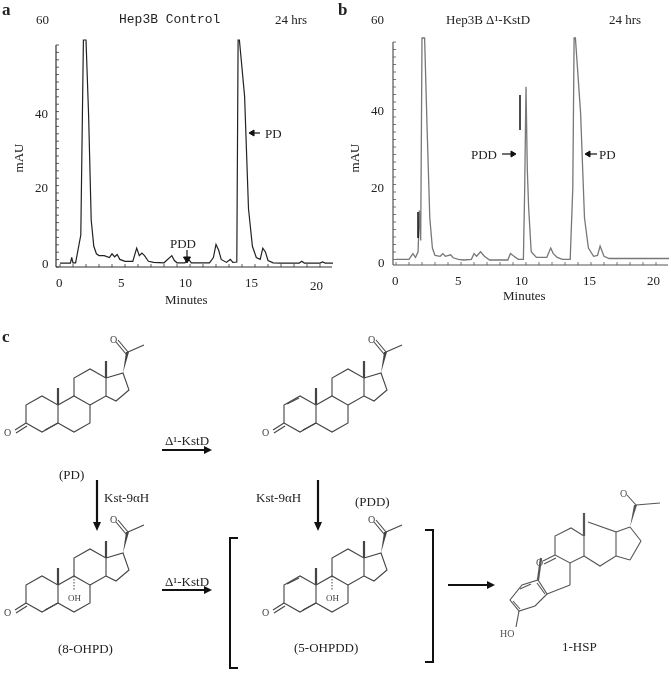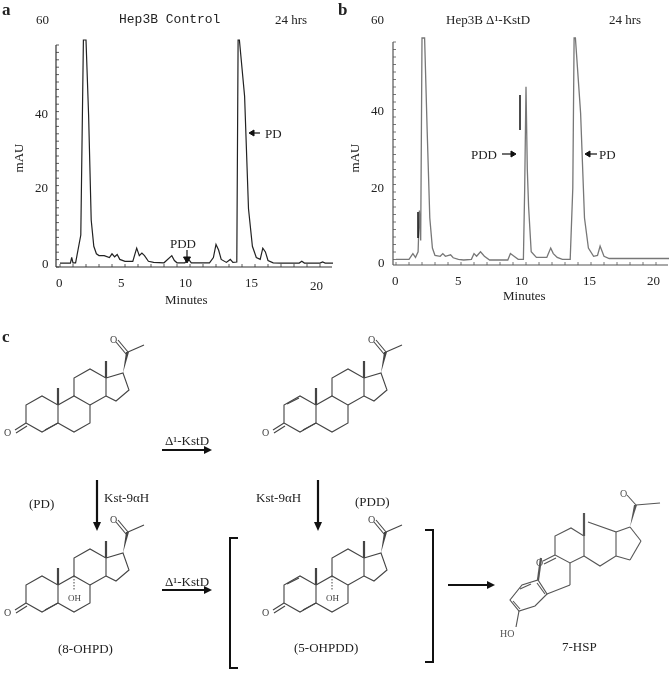--- a/index.html
+++ b/index.html
@@ -191,25 +191,25 @@
   <line x1="520" y1="95" x2="520" y2="130" stroke="#111" stroke-width="1.5"></line>
   <line x1="418" y1="212" x2="418" y2="238" stroke="#111" stroke-width="1.5"></line>
   <g stroke="#111" fill="#111">
     <line x1="502" y1="154" x2="512" y2="154" stroke-width="1.2"></line>
     <polygon points="516,154 511,151 511,157"></polygon>
     <line x1="588" y1="154" x2="597" y2="154" stroke-width="1.2"></line>
     <polygon points="585,154 590,151 590,157"></polygon>
   </g>
 </svg>
 
-<div class="abs lbl" style="left:29px;top:467px;margin-top:29px;">(PD)</div>
+<div class="abs lbl" style="left:59px;top:467px;">(PD)</div>
 <div class="abs lbl" style="left:355px;top:470px;margin-top:24px;">(PDD)</div>
 <div class="abs lbl" style="left:58px;top:641px;">(8-OHPD)</div>
 <div class="abs lbl" style="left:294px;top:640px;">(5-OHPDD)</div>
-<div class="abs lbl" style="left:562px;top:639px;">7-HSP</div>
+<div class="abs lbl" style="left:562px;top:639px;">1-HSP</div>
 
 <div class="abs small" style="left:165px;top:433px;">Δ¹-KstD</div>
 <div class="abs small" style="left:165px;top:574px;">Δ¹-KstD</div>
 <div class="abs small" style="left:104px;top:490px;">Kst-9αH</div>
 <div class="abs small" style="left:256px;top:490px;">Kst-9αH</div>
 
 <svg width="671" height="673">
   <defs>
 
     <g id="steroid" fill="none" stroke="#444" stroke-width="1.1">

